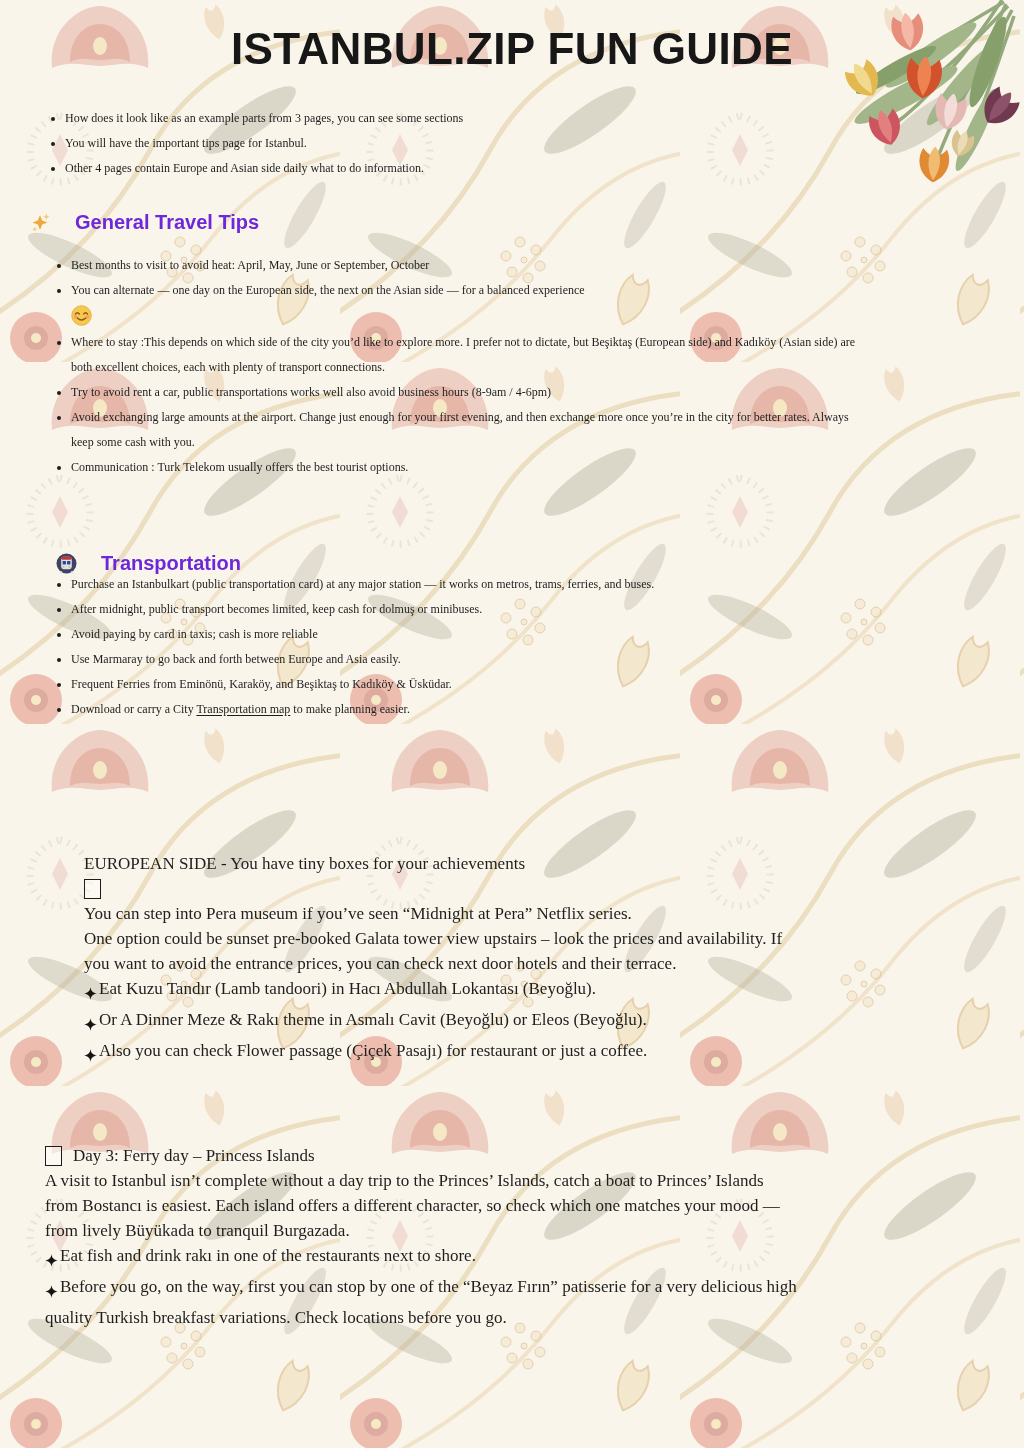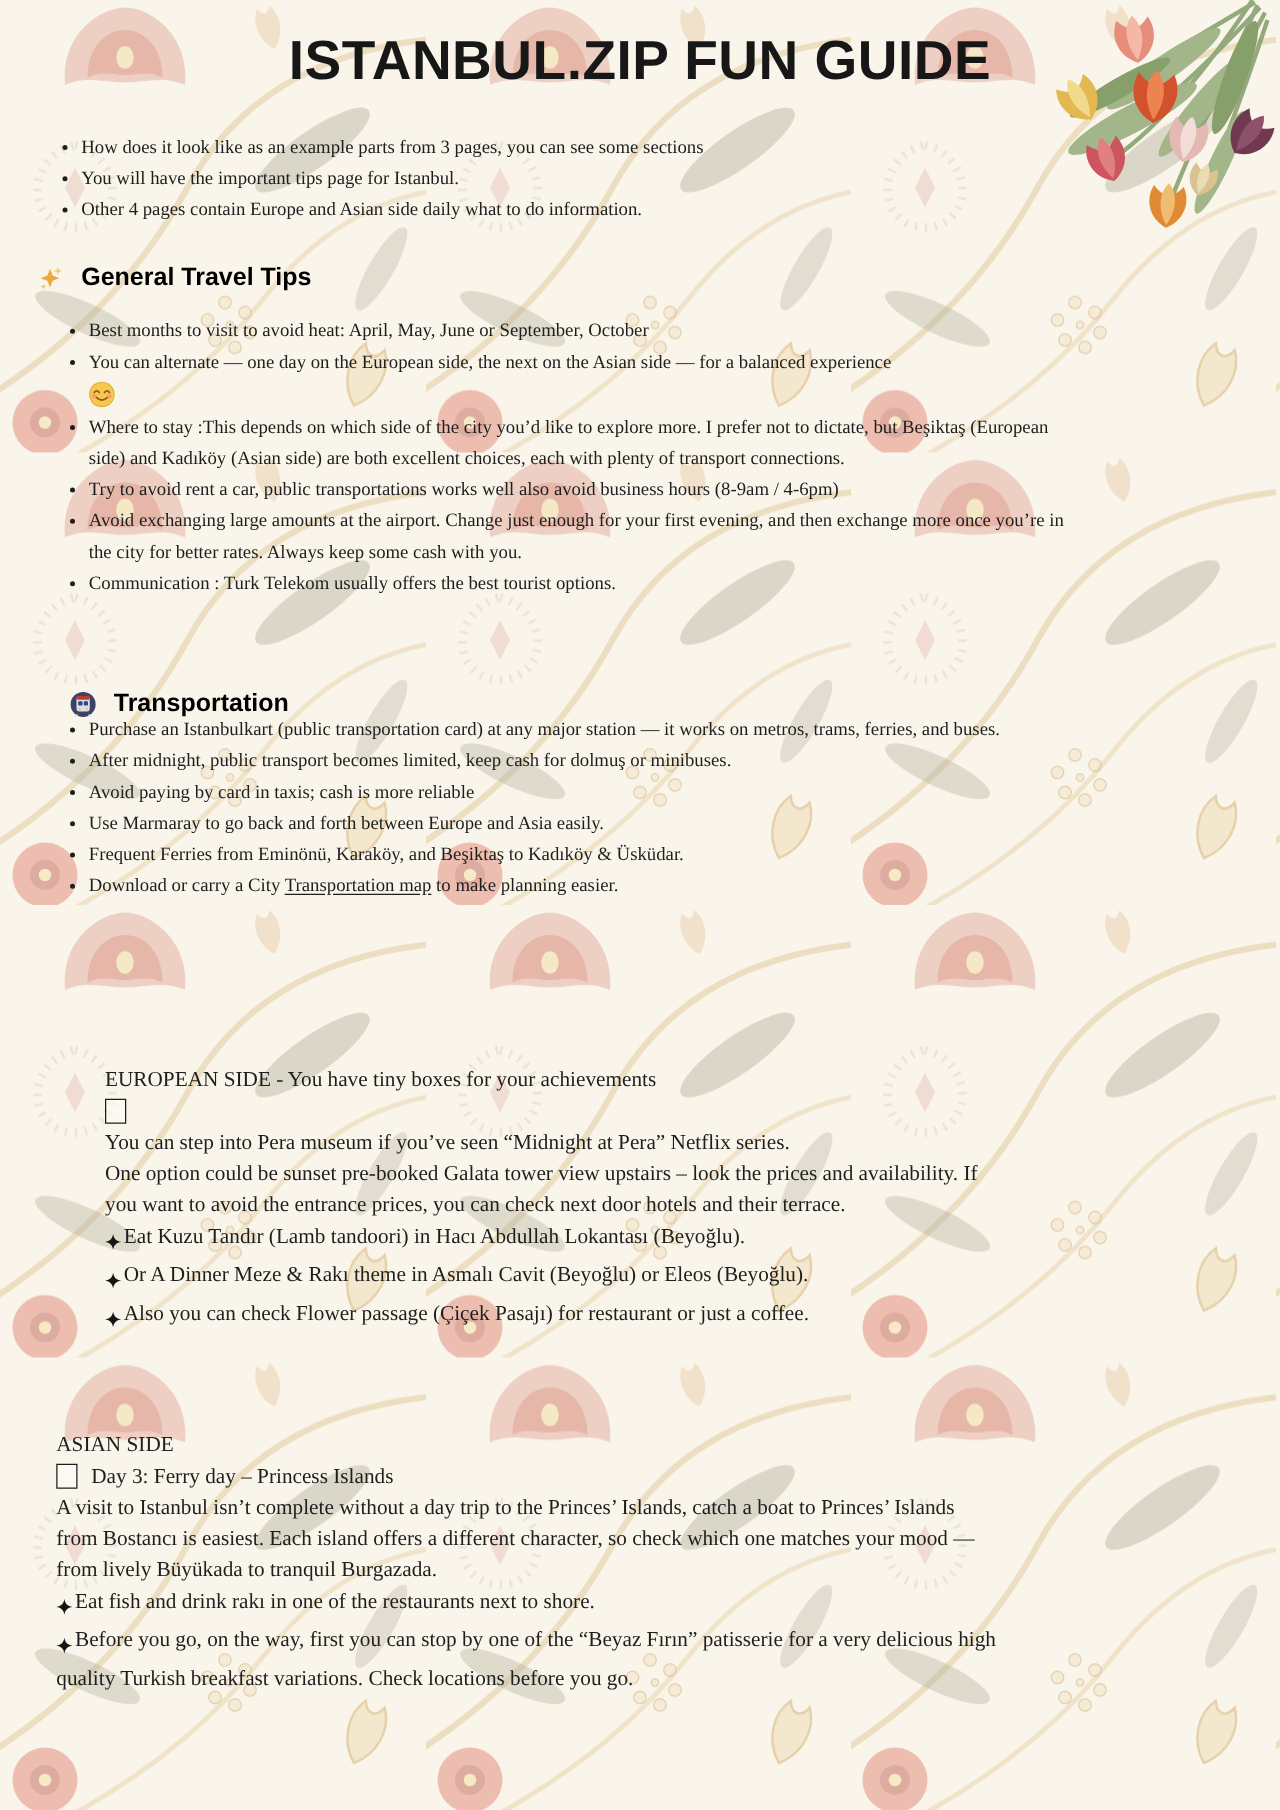--- a/index.html
+++ b/index.html
@@ -12,30 +12,30 @@
   .bouquet { position:absolute; top:0; right:0; z-index:2; }
   .layer { position:absolute; z-index:3; }
 
   .page-title {
     position:absolute; z-index:3; top:24px; left:0; width:1024px;
     text-align:center; font-family:"Liberation Sans", sans-serif;
     font-weight:700; font-size:44px; letter-spacing:.4px; color:#171717;
   }
 
   ul.doc-list { list-style:disc outside; margin:0; padding-left:16px;
-    font-size:15px; line-height:25px; }
+    font-size:12px; line-height:25px; }
   .intro-list { top:106px; left:49px; width:880px; line-height:27px; }
   .tips-list  { top:253px; left:55px; width:800px; }
   .transport-list { top:572px; left:55px; width:856px; }
   ul.doc-list li { margin:0; }
 
   .section-heading {
-    position:absolute; z-index:3; display:flex; align-items:center; gap:14px;
+    position:absolute; z-index:3; display:flex; align-items:center; gap:24px;
     font-family:"Liberation Sans", sans-serif; font-weight:700;
-    font-size:20px; color:#000000;
+    font-size:20px; color:#6d28d9;
   }
   #general-heading { top:211px; left:30px; }
   #transport-heading { top:552px; left:56px; }
   .section-heading svg { flex:0 0 auto; }
 
   .emoji-line { display:block; height:25px; padding-top:2px; }
 
   .block { position:absolute; z-index:3; font-size:17px; line-height:25px; }
   #european-block { top:851px; left:48px; width:890px;margin-left:36px; }
   #asian-block { top:1143px; left:45px; width:890px; }
@@ -235,21 +235,20 @@
   </p>
   <p class="star-line">
     <span class="star-wrap"><svg width="13" height="13" viewBox="0 0 13 13" aria-hidden="true">
           <path d="M6.5 0 C7 4 9 6 13 6.5 C9 7 7 9 6.5 13 C6 9 4 7 0 6.5 C4 6 6 4 6.5 0 Z" fill="#151515"></path>
         </svg></span>
     <span>Also you can check Flower passage (Çiçek Pasajı) for restaurant or just a coffee.</span>
   </p>
 </div>
 
 <div class="block" id="asian-block">
-  <p>ASIAN SIDE</p>
   <p class="checkbox-line">
     <span class="checkbox"></span>
     <span>Day 3: Ferry day – Princess Islands</span>
   </p>
   <p>A visit to Istanbul isn’t complete without a day trip to the Princes’ Islands, catch a boat to Princes’ Islands</p>
   <p>from Bostancı is easiest. Each island offers a different character, so check which one matches your mood —</p>
   <p>from lively Büyükada to tranquil Burgazada.</p>
   <p class="star-line">
     <span class="star-wrap"><svg width="13" height="13" viewBox="0 0 13 13" aria-hidden="true">
           <path d="M6.5 0 C7 4 9 6 13 6.5 C9 7 7 9 6.5 13 C6 9 4 7 0 6.5 C4 6 6 4 6.5 0 Z" fill="#151515"></path>

